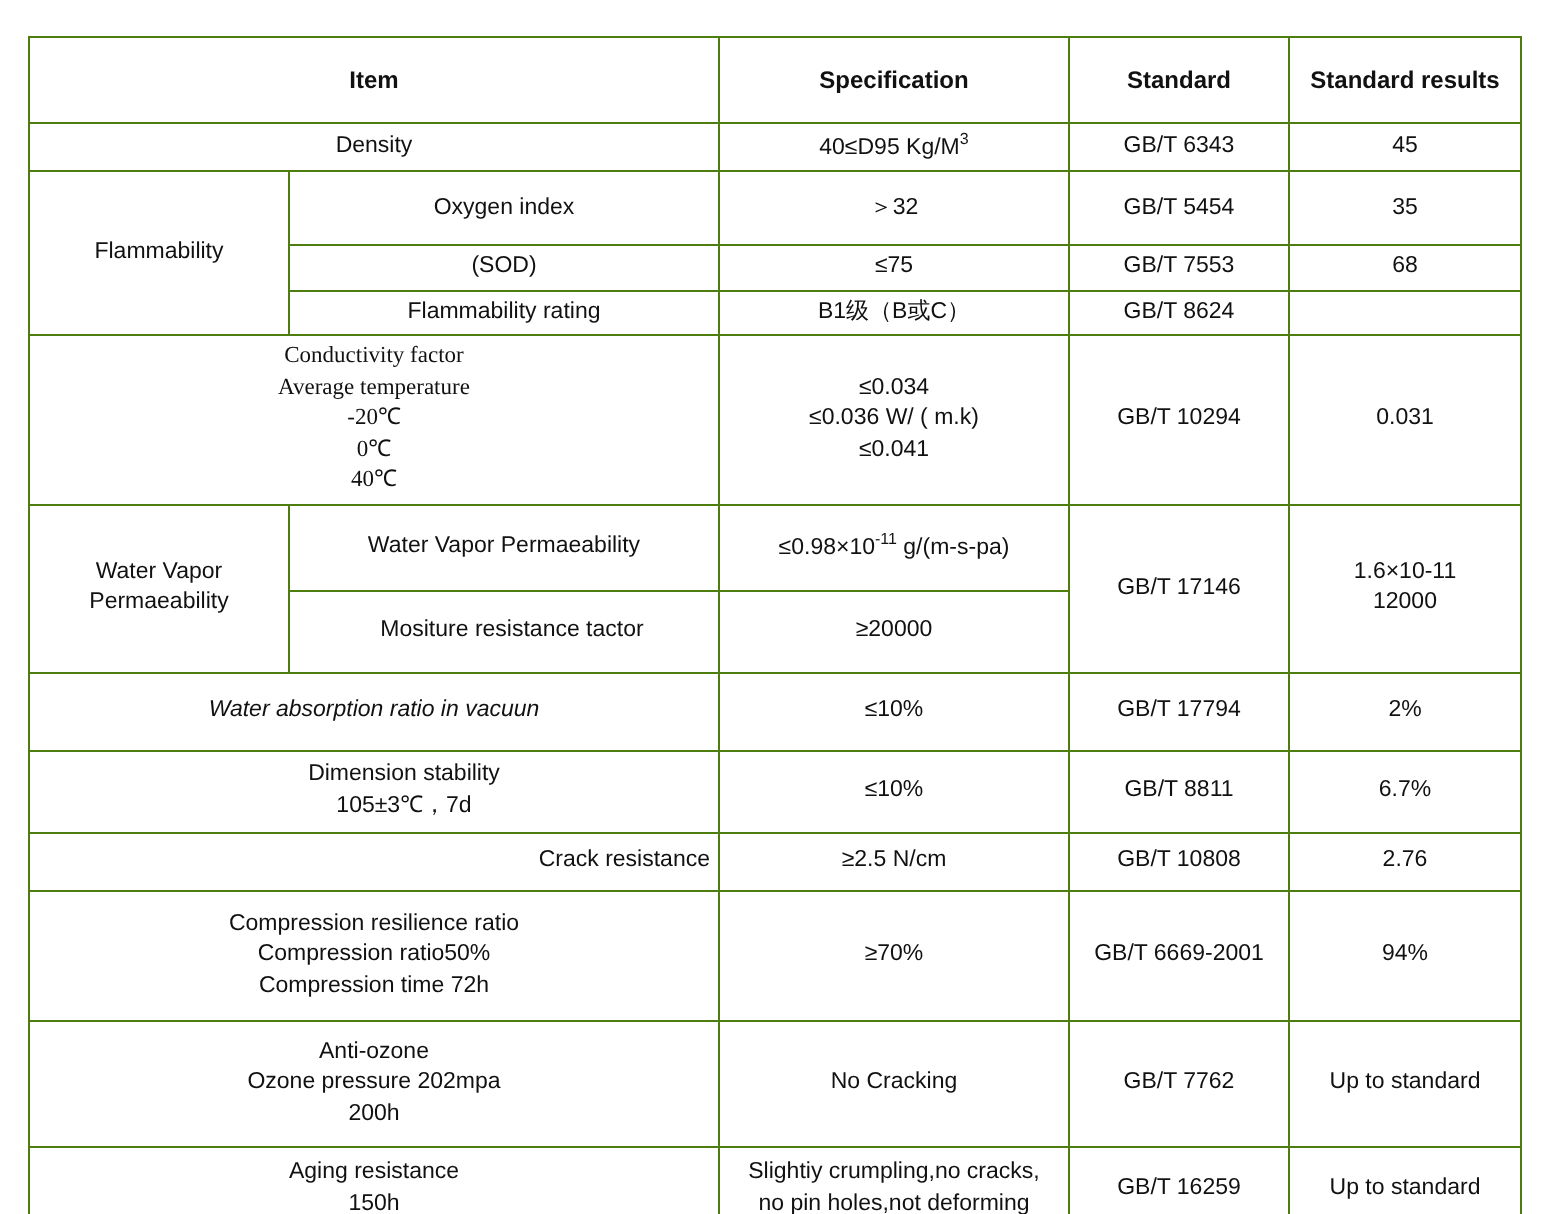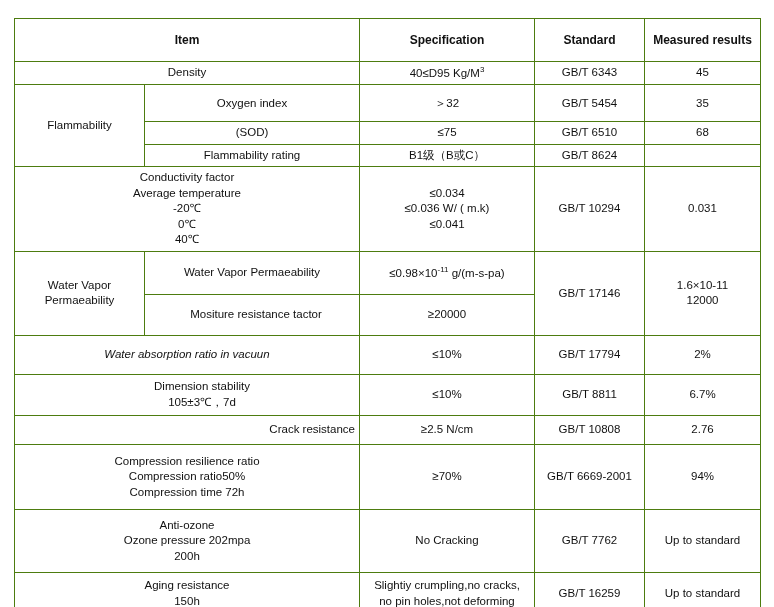--- a/index.html
+++ b/index.html
@@ -62,21 +62,21 @@
       <col class="col-sub">
       <col class="col-spec">
       <col class="col-std">
       <col class="col-meas">
     </colgroup>
     <thead>
       <tr>
         <th colspan="2">Item</th>
         <th>Specification</th>
         <th>Standard</th>
-        <th>Measured results</th>
+        <th>Standard results</th>
       </tr>
     </thead>
     <tbody>
 
       <tr>
         <td colspan="2">Density</td>
         <td><span>40≤D95  Kg/M</span><span class="sup">3</span></td>
         <td>GB/T 6343</td>
         <td>45</td>
       </tr>
@@ -85,33 +85,33 @@
         <td rowspan="3">Flammability</td>
         <td>Oxygen index</td>
         <td>＞32</td>
         <td>GB/T 5454</td>
         <td>35</td>
       </tr>
 
       <tr>
         <td>(SOD)</td>
         <td>≤75</td>
-        <td>GB/T 6510</td>
+        <td>GB/T 7553</td>
         <td>68</td>
       </tr>
 
       <tr>
         <td>Flammability rating</td>
         <td>B1级（B或C）</td>
         <td>GB/T 8624</td>
         <td></td>
       </tr>
 
       <tr>
-        <td colspan="2" class="multiline" style="height:72px;">Conductivity factor
+        <td colspan="2" class="multiline" style="height:72px;font-family:Liberation Serif, serif;">Conductivity factor
 Average temperature
 -20℃
 0℃
 40℃</td>
         <td class="multiline">≤0.034
 ≤0.036   W/ ( m.k)
 ≤0.041</td>
         <td>GB/T 10294</td>
         <td>0.031</td>
       </tr>

